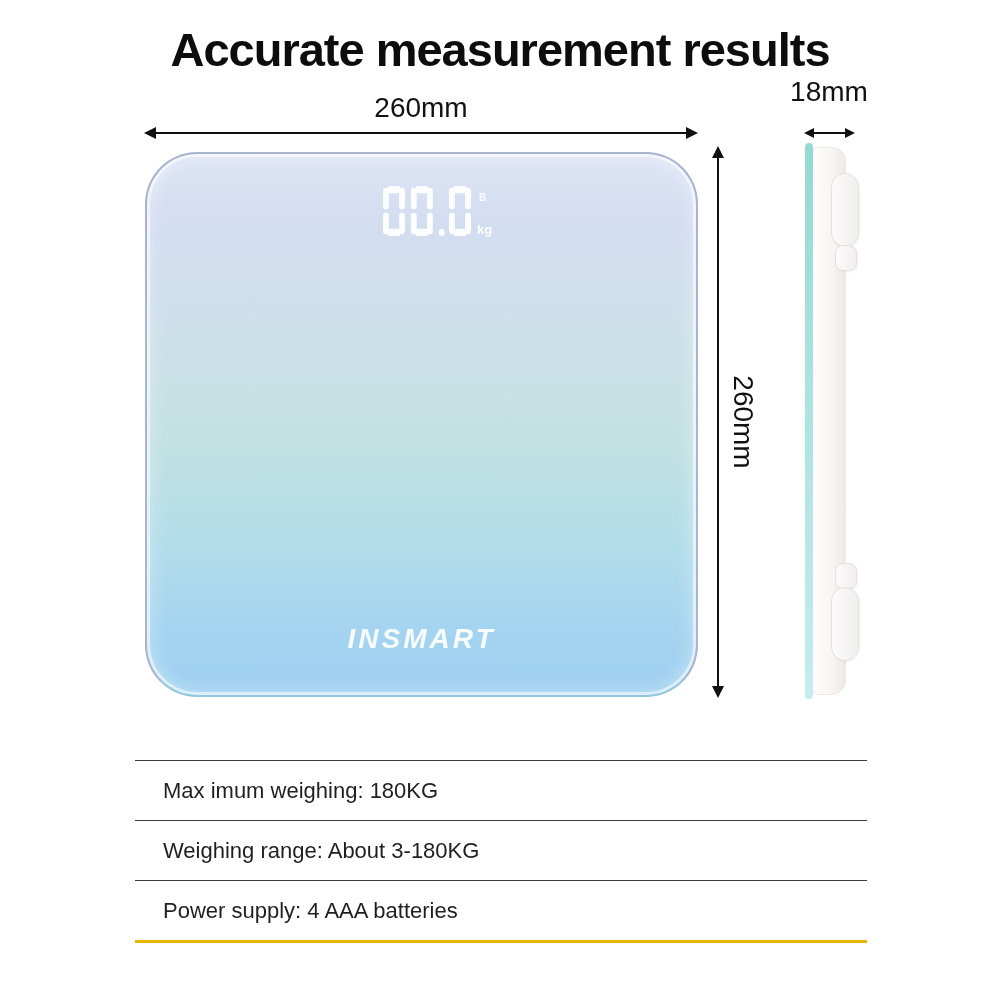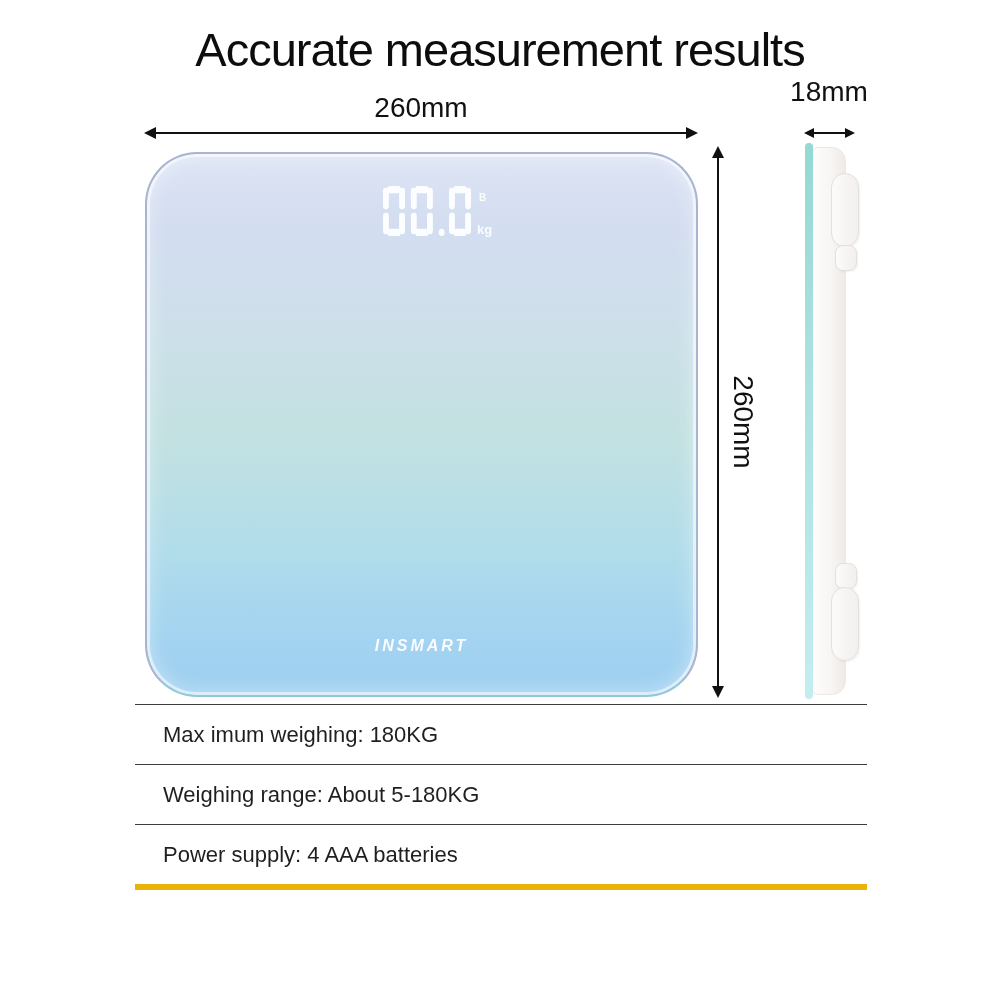--- a/index.html
+++ b/index.html
@@ -6,21 +6,21 @@
   html,body { background:#ffffff; }
   body {
     font-family:"Liberation Sans", sans-serif;
     width:1000px; height:1000px; position:relative; overflow:hidden; color:#111;
   }
   .stage { position:absolute; left:0; top:0; width:1000px; height:1000px; }
 
   
   .title {
     position:absolute; left:0; top:22px; width:1000px; text-align:center;
-    font-size:47px; font-weight:400; letter-spacing:-1px; color:#0d0d0d;
+    font-size:47px; font-weight:700; letter-spacing:-1px; color:#0d0d0d;
   }
 
   
   .dim-label { position:absolute; font-size:28px; color:#111; text-align:center; }
   .dim-label-w { left:346px; top:92px; width:150px; }
   .dim-label-t { left:779px; top:76px; width:100px; }
   .dim-label-h {
     position:absolute; left:695px; top:407px; width:95px; height:30px;
     transform:rotate(90deg); font-size:28px; text-align:center; line-height:30px;
   }
@@ -51,21 +51,21 @@
   .unit-top {
     position:absolute; left:96px; top:6px; font-size:10px; font-weight:700;
     color:rgba(255,255,255,0.9);
   }
   .unit-bottom {
     position:absolute; left:94px; top:36px; font-size:13px; font-weight:700;
     color:rgba(255,255,255,0.9);
   }
   .brand {
     position:absolute; left:0; right:0; bottom:40px; text-align:center;
-    font-size:16px; font-weight:700; font-style:italic; letter-spacing:3px;
+    font-size:28px; font-weight:700; font-style:italic; letter-spacing:3px;
     color:rgba(255,255,255,0.93);
   }
 
   
   .scale-side { position:absolute; left:805px; top:143px; width:60px; height:556px; }
   .glass-edge {
     position:absolute; left:0; top:0; width:8px; height:556px; border-radius:4px;
     background:linear-gradient(180deg,#94d9d3 0%, #a8e0dc 35%, #b6e7e6 70%, #c4edef 100%);
   }
   .side-body {
@@ -77,21 +77,21 @@
   .foot {
     position:absolute; background:linear-gradient(90deg,#fcfbfb,#f2efed);
     border:1px solid #e3e0de; box-shadow:1px 1px 2px rgba(0,0,0,0.06);
   }
   .foot-top-main    { left:26px; top:30px;  width:28px; height:74px; border-radius:14px; }
   .foot-top-tab     { left:30px; top:102px; width:22px; height:26px; border-radius:8px; }
   .foot-bottom-tab  { left:30px; top:420px; width:22px; height:26px; border-radius:8px; }
   .foot-bottom-main { left:26px; top:444px; width:28px; height:74px; border-radius:14px; }
 
   
-  .spec-table { position:absolute; left:135px; top:704px; width:732px; border-bottom:6px solid #eab308; }
+  .spec-table { position:absolute; left:135px; top:760px; width:732px; border-bottom:3px solid #eab308; }
   .spec-row {
     height:60px; line-height:60px; border-top:1px solid #3c3c3c;
     padding-left:28px; font-size:22px; color:#1f1f1f; white-space:nowrap;
   }
 </style>
 </head>
 <body>
 
 <div class="stage">
 
@@ -145,17 +145,17 @@
     <div class="side-body"></div>
     <div class="glass-edge"></div>
     <div class="foot foot-top-main"></div>
     <div class="foot foot-top-tab"></div>
     <div class="foot foot-bottom-tab"></div>
     <div class="foot foot-bottom-main"></div>
   </div>
 
   <div class="spec-table">
     <div class="spec-row">Max imum weighing: 180KG</div>
-    <div class="spec-row">Weighing range: About 5-180KG</div>
+    <div class="spec-row">Weighing range: About 3-180KG</div>
     <div class="spec-row">Power supply: 4 AAA batteries</div>
   </div>
 
 </div>
 
 </body></html>

